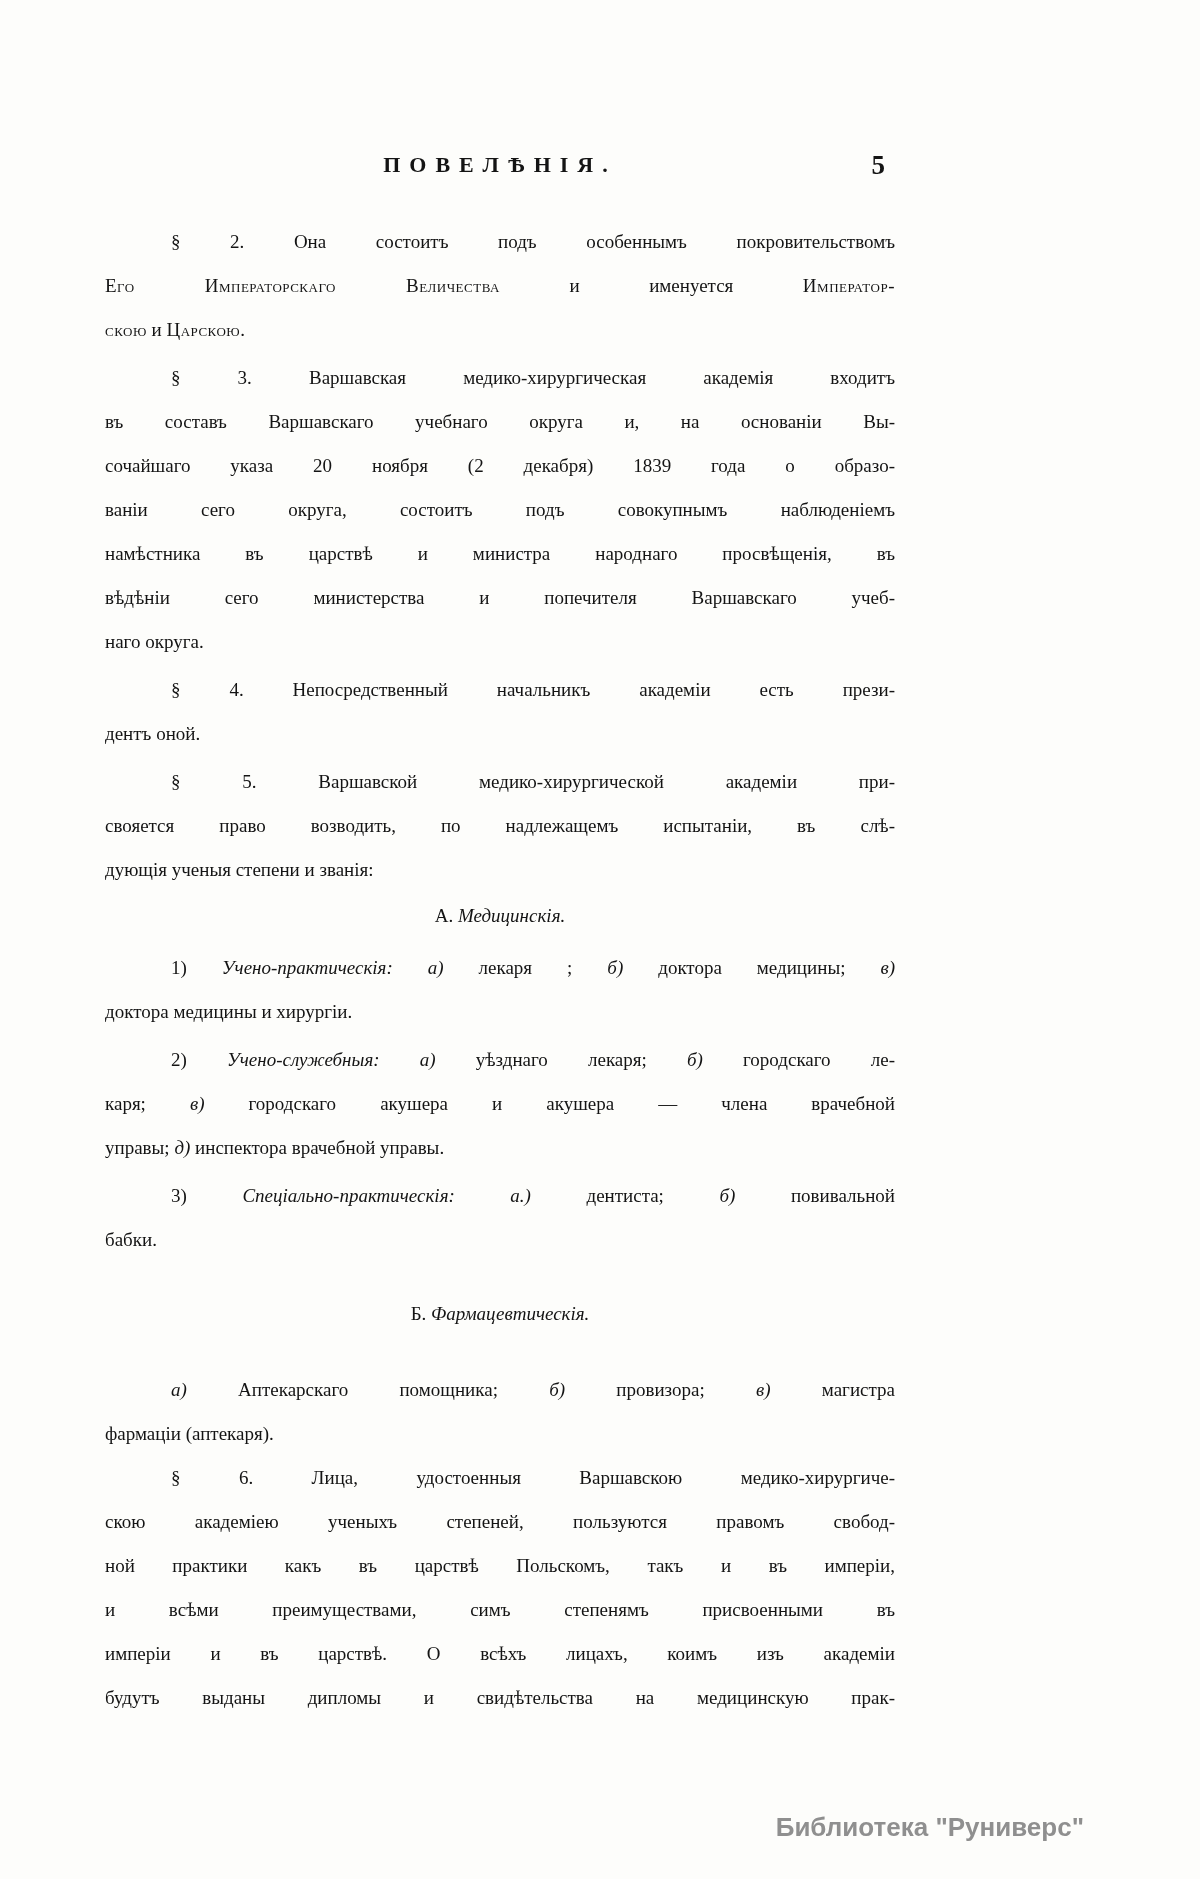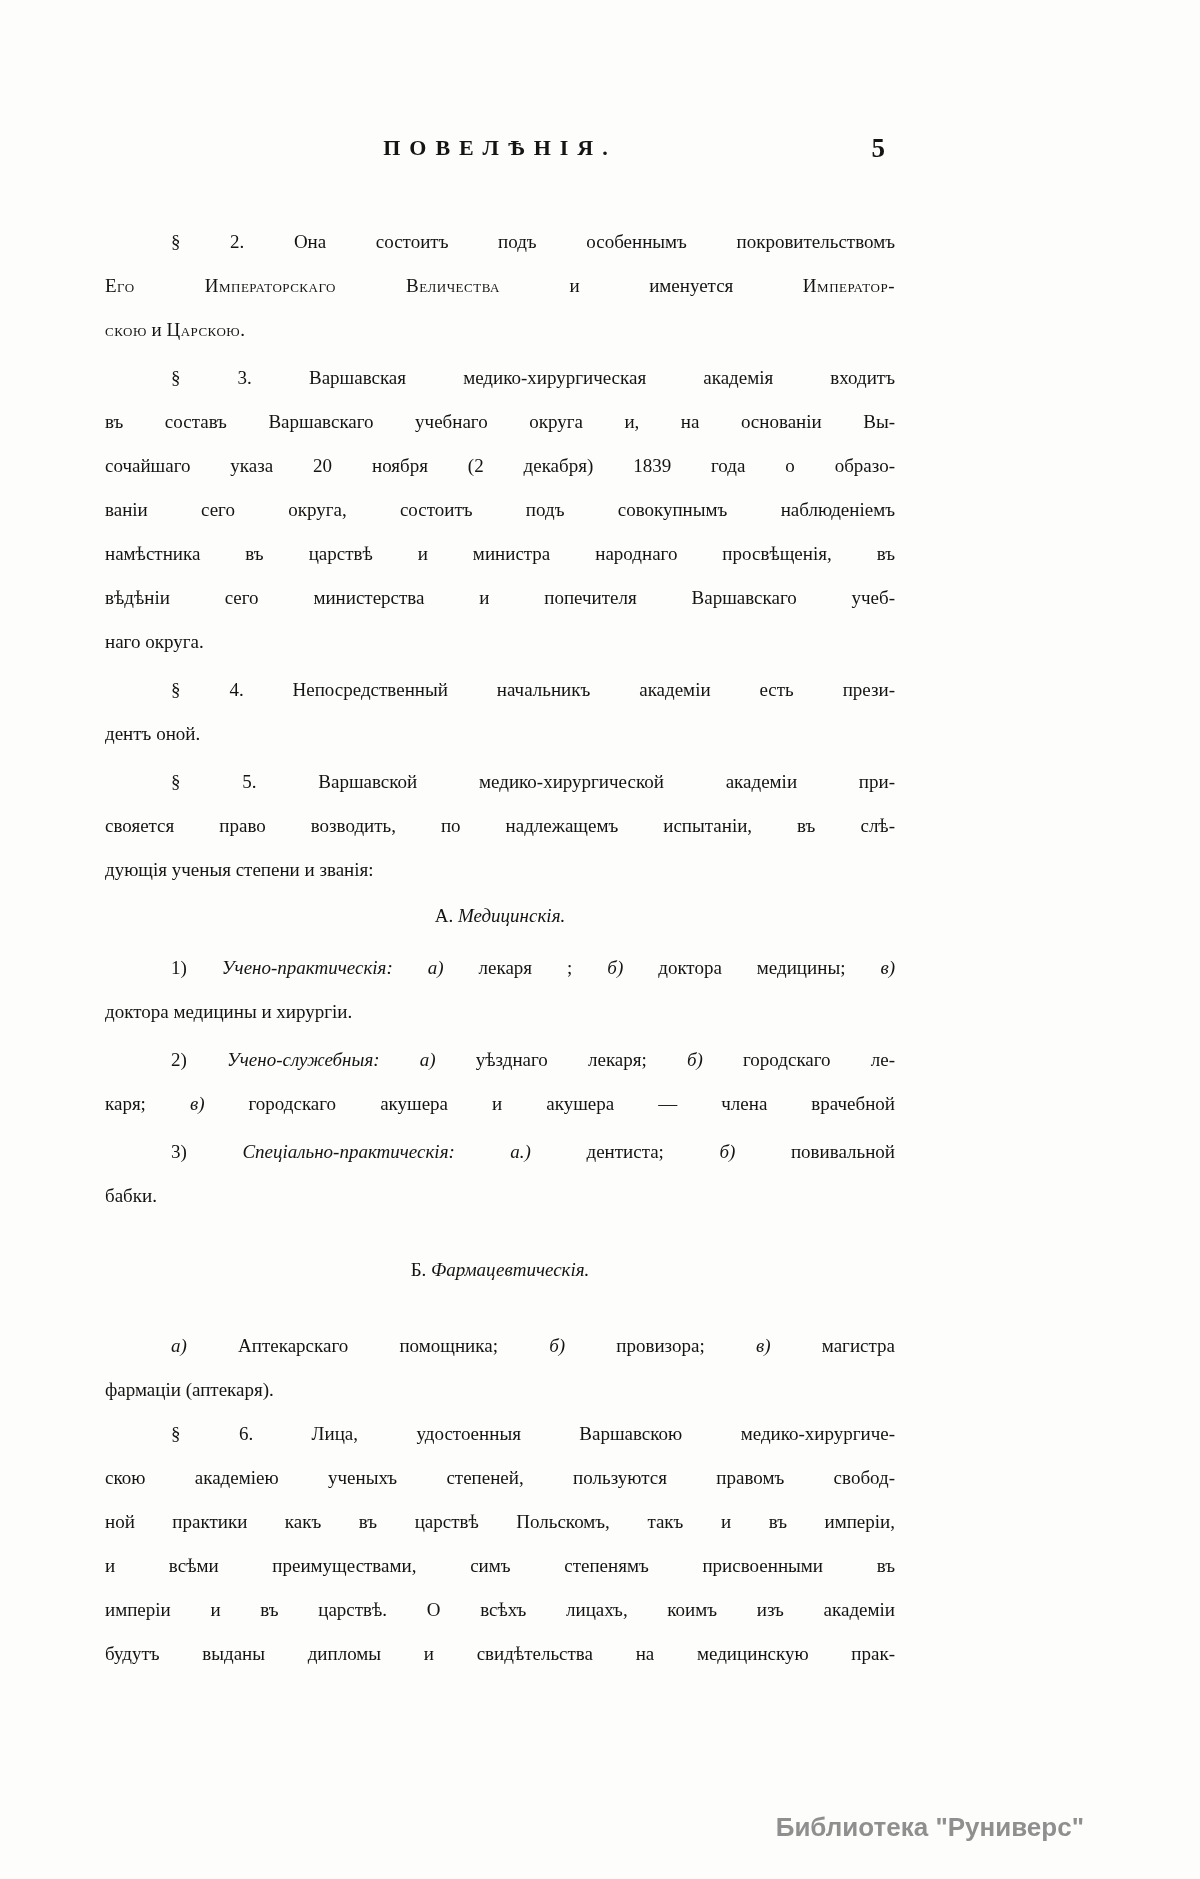--- a/index.html
+++ b/index.html
@@ -3,21 +3,21 @@
 <meta charset="utf-8">
 <style>
   html,body{margin:0;padding:0;}
   body{
     width:1200px;height:1879px;position:relative;overflow:hidden;
     background:#fdfdfb;color:#141414;
     font-family:"Liberation Serif","DejaVu Serif",serif;
   }
   .page{position:absolute;inset:0;}
   
-  .running{position:absolute;top:131px;left:105px;width:790px;height:34px;}
+  .running{position:absolute;top:148px;left:105px;width:790px;height:34px;}
   .rh-title{text-align:center;font-size:22px;font-weight:bold;letter-spacing:9px;line-height:34px;}
   .rh-page{position:absolute;right:10px;top:0;font-size:27px;font-weight:bold;line-height:34px;}
   
   .text-column{position:absolute;top:220px;left:105px;width:790px;font-size:19px;}
   .line{
     line-height:44px;height:44px;
     text-align:justify;text-align-last:justify;
     white-space:nowrap;
   }
   .line.first{padding-left:66px;}
@@ -78,20 +78,21 @@
     <div class="sect-heading gap18"><span>А. </span><span class="it">Медицинскія.</span></div>
 
     <section class="para gap20">
       <div class="line first"><span>1) </span><span class="it">Учено-практическія: а)</span><span> лекаря ; </span><span class="it">б)</span><span> доктора медицины; </span><span class="it">в)</span></div>
       <div class="line last">доктора медицины и хирургіи.</div>
     </section>
 
     <section class="para gap4">
       <div class="line first"><span>2) </span><span class="it">Учено-служебныя: а)</span><span> уѣзднаго лекаря; </span><span class="it">б)</span><span> городскаго ле-</span></div>
       <div class="line"><span>каря; </span><span class="it">в)</span><span> городскаго акушера и акушера — члена врачебной</span></div>
+      <div class="line last"><span>управы; </span><span class="it">д)</span><span> инспектора врачебной управы.</span></div>
     </section>
 
     <section class="para gap4">
       <div class="line first"><span>3) </span><span class="it">Спеціально-практическія: а.)</span><span> дентиста; </span><span class="it">б)</span><span> повивальной</span></div>
       <div class="line last">бабки.</div>
     </section>
 
     <div class="sect-heading gap22"><span>Б. </span><span class="it">Фармацевтическія.</span></div>
 
     <section class="para gap24">

